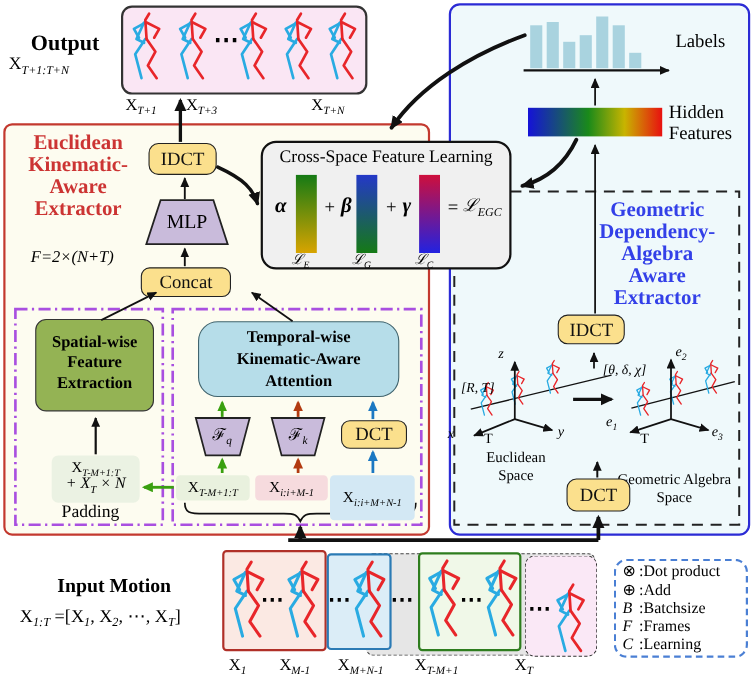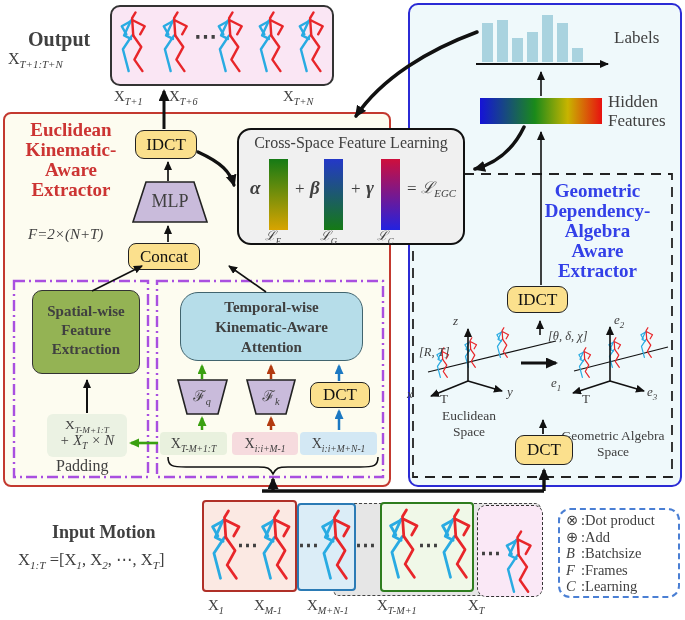--- a/index.html
+++ b/index.html
@@ -1,19 +1,19 @@
 <!DOCTYPE html>
 <html style="--red-accent: #C3392F; --blue-accent: #2B2BD5; --red-title: #CC3433; --blue-title: #3340E8; --yellow-box: #FBE08D; --purple-shape: #C9BBDB; --green-box: #94B354; --lightblue-box: #B6DDE9; --pink-panel: #FAE6F4; --cream-panel: #FDFCF0; --cyan-panel: #EFF9FB; --gray-panel: #F0F0F0; --purple-dash: #A94FE0; --bar-fill: #A9D3DF; --green-arrow: #3AA010; --redorange-arrow: #B23A10; --blue-arrow: #1B78C2; --skel-red: #E8262A; --skel-blue: #29ABE2;"><head>
 <meta charset="utf-8">
 <style>
   html,body{margin:0;padding:0;background:#fff;}
   #stage{position:relative;width:685px;height:620px;background:#fff;overflow:hidden;
          font-family:"Liberation Serif",serif;color:#111;}
   .abs{position:absolute;box-sizing:border-box;}
-  .t{font-family:"Liberation Serif",serif;color:#404040;line-height:1.12;}
+  .t{font-family:"Liberation Serif",serif;color:#000000;line-height:1.12;}
   .b{font-weight:bold;}
   .i{font-style:italic;}
   .c{text-align:center;}
   sub{font-size:68%;font-style:italic;line-height:0;}
   .panel{position:absolute;box-sizing:border-box;}
   .ybox{position:absolute;box-sizing:border-box;background:var(--yellow-box);
         border:1.7px solid #222;border-radius:9px;display:flex;align-items:center;
         justify-content:center;font-family:"Liberation Serif",serif;font-size:17px;}
   .chip{position:absolute;box-sizing:border-box;border-radius:4px;display:flex;
         align-items:center;justify-content:center;font-size:14px;}
@@ -116,21 +116,21 @@
     <use href="#skel" transform="translate(316,507) scale(1.32)"></use>
     <use href="#skel" transform="translate(384,506) scale(1.32)"></use>
     <use href="#skel" transform="translate(436,506) scale(1.32)"></use>
     <use href="#skel" transform="translate(501,528) scale(1.18)"></use>
   </svg>
 
   <div class="abs t b layer3" style="left:28px;top:28px;font-size:20px;">Output</div>
   <div class="abs t layer3" style="left:8px;top:50px;font-size:16px;">X<sub>T+1:T+N</sub></div>
   <div class="abs t b layer3" style="left:194px;top:24px;font-size:23px;">⋯</div>
   <div class="abs t layer3" style="left:114px;top:88px;font-size:15px;">X<sub>T+1</sub></div>
-  <div class="abs t layer3" style="left:169px;top:88px;font-size:15px;">X<sub>T+6</sub></div>
+  <div class="abs t layer3" style="left:169px;top:88px;font-size:15px;">X<sub>T+3</sub></div>
   <div class="abs t layer3" style="left:283px;top:88px;font-size:15px;">X<sub>T+N</sub></div>
 
   <div class="abs t layer3" style="left:614px;top:28px;font-size:17px;">Labels</div>
   <div class="abs t layer3" style="left:608px;top:92px;font-size:17px;">
     <div>Hidden</div>
     <div>Features</div>
   </div>
 
   <div class="abs t b c layer3" style="left:8px;top:120px;width:126px;font-size:19px;line-height:20px;color:var(--red-title);">
     <div>Euclidean</div>
@@ -140,21 +140,21 @@
   </div>
 
   <div class="ybox layer3" style="left:135px;top:130px;width:62px;height:29px;">
        <span>IDCT</span>
     </div>
 
   <div class="abs t c layer3" style="left:144px;top:191px;width:52px;font-size:18px;">MLP</div>
 
   <div class="abs t i layer3" style="left:28px;top:226px;font-size:15px;">F=2×(N+T)</div>
 
-  <div class="ybox layer3" style="left:128px;top:243px;width:72px;height:27px;border-radius:8px;">
+  <div class="ybox layer3" style="left:128px;top:243px;width:82px;height:27px;border-radius:8px;">
        <span>Concat</span>
     </div>
 
   <div class="abs layer3" style="left:237px;top:128px;width:228px;height:117px;background:var(--gray-panel);
               border:2.5px solid #111;border-radius:14px;">
     <div class="abs t c" style="left:0;top:4px;width:100%;font-size:16px;">Cross-Space Feature Learning</div>
     <div class="abs t b i" style="left:11px;top:47px;font-size:19px;">α</div>
     <div class="gbar" style="left:30px;top:29px;background:linear-gradient(to bottom,#157A15,#D8A400);"></div>
     <div class="abs t" style="left:56px;top:49px;font-size:17px;">+</div>
     <div class="abs t b i" style="left:71px;top:47px;font-size:19px;">β</div>
@@ -196,21 +196,21 @@
   <div class="ybox layer3" style="left:310px;top:382px;width:60px;height:26px;border-radius:8px;">
        <span>DCT</span>
     </div>
 
   <div class="chip layer3" style="left:160px;top:432px;width:67px;height:23px;background:#E9F1DE;">
        <span class="t">X<sub>T-M+1:T</sub></span>
     </div>
   <div class="chip layer3" style="left:232px;top:432px;width:66px;height:23px;background:#F6DBDE;">
        <span class="t">X<sub>i:i+M-1</sub></span>
     </div>
-  <div class="chip layer3" style="left:300px;top:432px;width:77px;height:23px;background:#D3E8F4;">
+  <div class="chip layer3" style="left:300px;top:432px;width:77px;height:41px;background:#D3E8F4;">
        <span class="t">X<sub>i:i+M+N-1</sub></span>
     </div>
 
   <div class="abs t b c layer3" style="left:520px;top:181px;width:155px;font-size:19px;line-height:20px;color:var(--blue-title);">
     <div>Geometric</div>
     <div>Dependency-</div>
     <div>Algebra</div>
     <div>Aware</div>
     <div>Extractor</div>
   </div>

